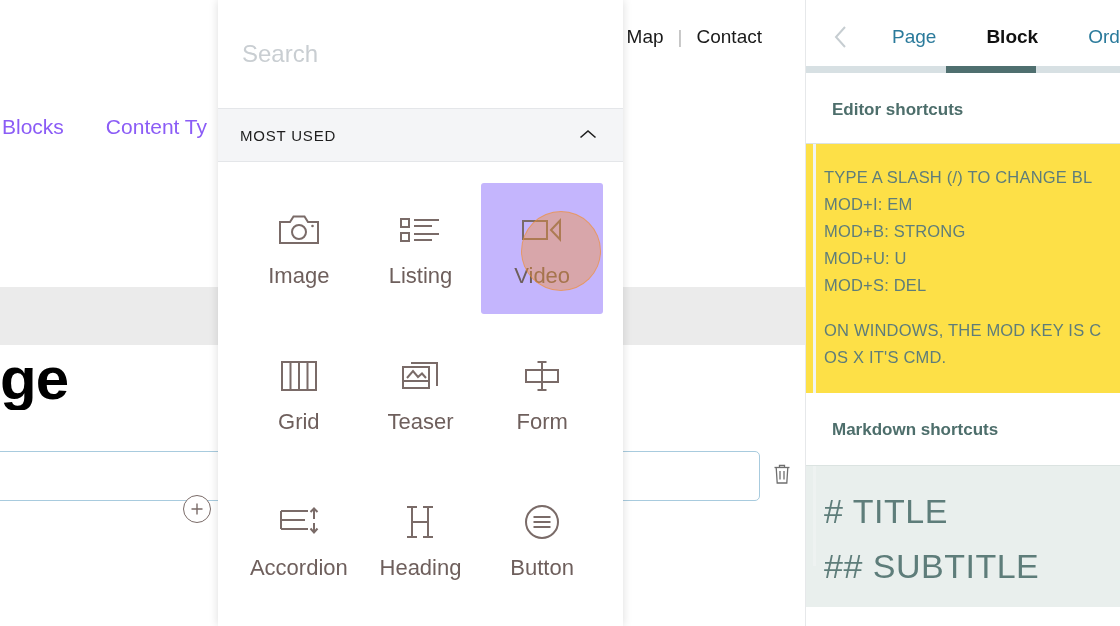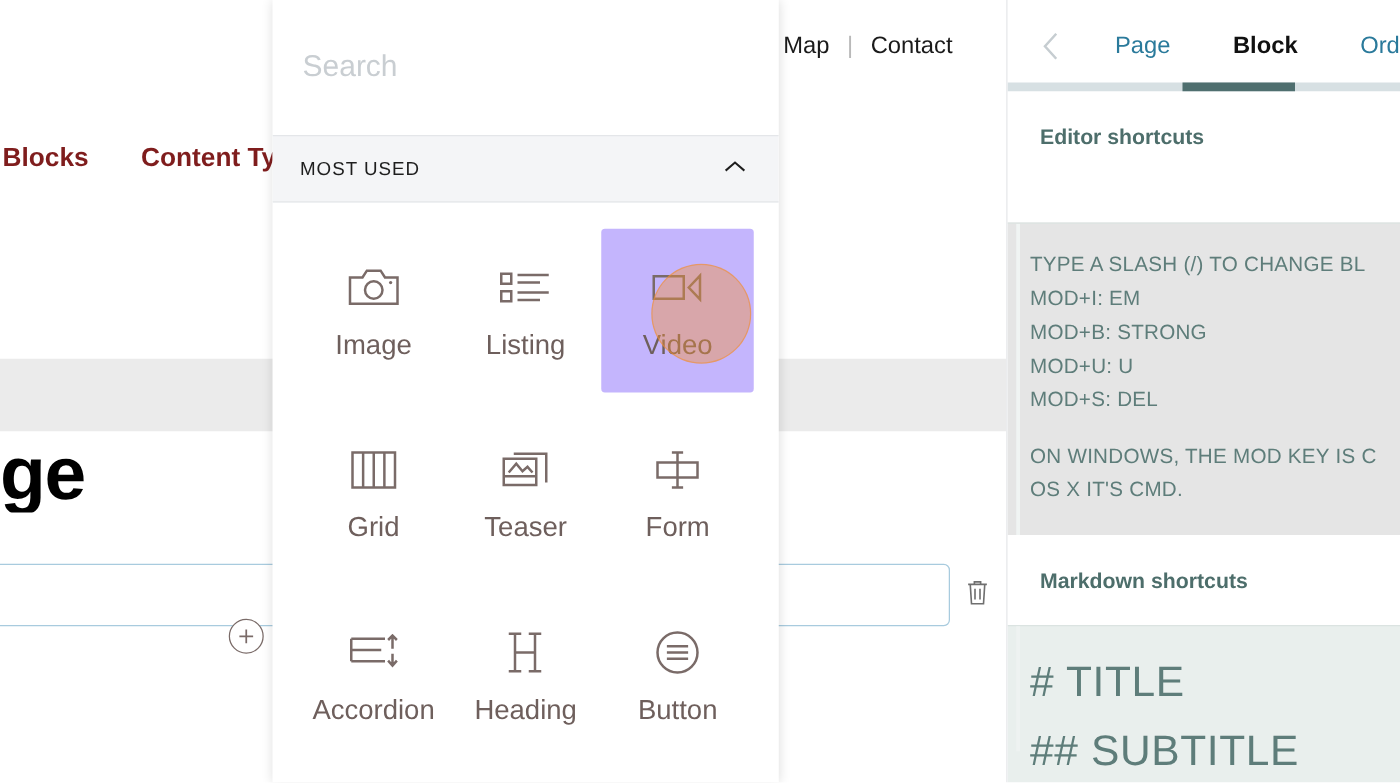--- a/index.html
+++ b/index.html
@@ -56,22 +56,22 @@
     width: 810px;
     height: 38px;
     display: flex;
     align-items: center;
     gap: 42px;
     padding-left: 2px;
     box-sizing: border-box;
   }
   .section-tab {
     font-size: 21px;
-    font-weight: bold;
-    color: #7f1d1d;
+    font-weight: normal;
+    color: #8b5cf6;
     white-space: nowrap;
   }
 
   #gray-band {
     position: absolute;
     top: 287px;
     left: 0;
     width: 810px;
     height: 58px;
     background: #ebebeb;
@@ -295,32 +295,31 @@
     font-size: 17px;
     font-weight: bold;
     color: #4d6e6b;
     padding: 27px 0 0 26px;
     box-sizing: border-box;
   }
 
   #editor-shortcuts-title { height: 70px; }
 
   #editor-shortcuts-body {
-    background: #e5e5e5;
+    background: #fde047;
     border-top: 1px solid #dbe3e1;
     padding: 20px 0 22px 18px;
     box-sizing: border-box;
     color: #5e7d7a;
     font-size: 16.5px;
     letter-spacing: 0.2px;
     line-height: 27px;
     white-space: nowrap;
     overflow: hidden;
     position: relative;
-    margin-top: 35px;
   }
   #editor-shortcuts-body .accent-bar {
     position: absolute;
     left: 7px;
     top: 0;
     bottom: 0;
     width: 3px;
     background: #f0f4f3;
   }
   .shortcut-line { white-space: nowrap; }

